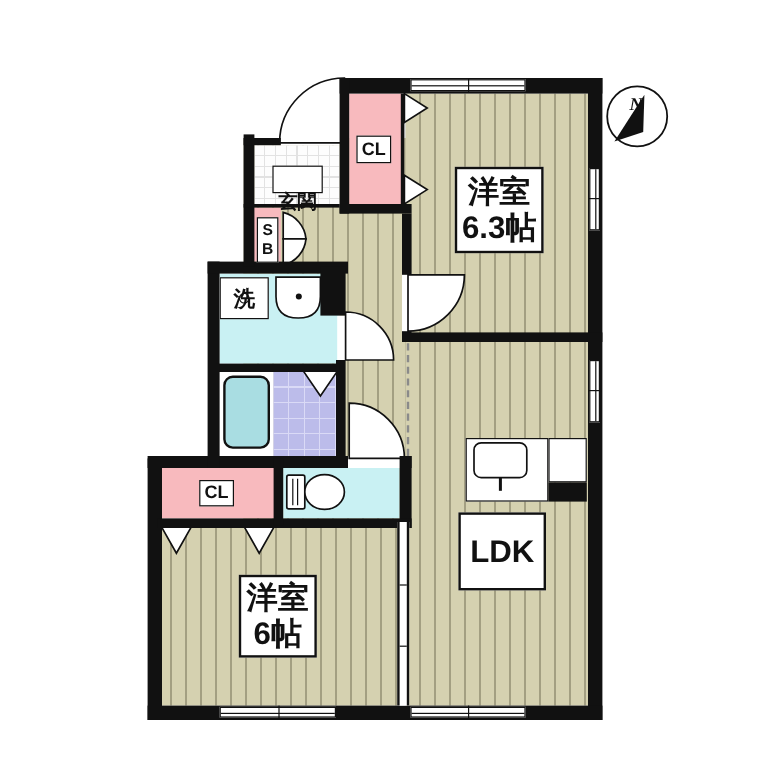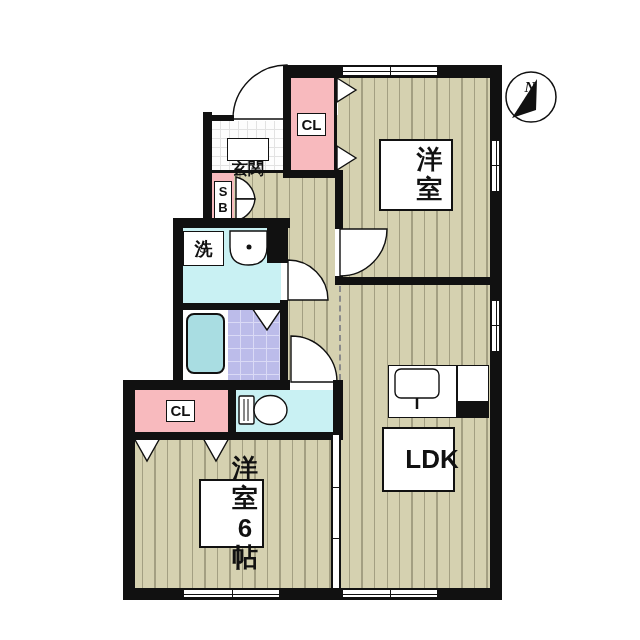--- a/index.html
+++ b/index.html
@@ -15,21 +15,21 @@
     background-image:repeating-linear-gradient(to right,transparent 0 12px,var(--tile_grid,#dadaf6) 12px 13px),
     repeating-linear-gradient(to bottom,transparent 0 12px,var(--tile_grid,#dadaf6) 12px 13px);}
   .pink{background:var(--pink,#f8babe);}
   .cyan{background:var(--cyan,#c9f1f3);}
   .whitezone{background:#fff;}
   .w{background:var(--wall,#111);}
   .win{background:#fff;border:1.5px solid var(--wall,#111);}
   .wl{background:var(--wall,#111);}
   .lbl{background:#fff;border:1.5px solid var(--wall,#111);display:flex;flex-direction:column;
     align-items:center;justify-content:center;text-align:center;line-height:1.15;font-weight:600;}
-  .big{border-width:2px;font-weight:600;padding-left:27px;}
+  .big{border-width:2px;font-weight:600;}
   .tub{background:var(--tub,#a9dde2);border:2px solid var(--wall,#111);border-radius:8px;}
   .cfix{background:#fff;border:1.5px solid var(--wall,#111);}
   .dash{border-left:2px dashed #8a8a8a;}
   .circ{position:static;display:block;width:9px;height:9px;border:1.5px solid #111;
     border-radius:50%;margin:0 auto 1px auto;}
   svg{left:0;top:0;}
 </style>
 </head>
 <body>
 
@@ -146,20 +146,21 @@
   </div>
   <div class="lbl" style="left:166px;top:400px;width:29px;height:22px;font-size:15px;">
     <span style="position:static;">CL</span>
   </div>
   <div class="lbl" style="left:183px;top:231px;width:41px;height:35px;font-size:18px;border-width:1px;">
     <span class="circ"></span>
     <span style="position:static;line-height:1;">洗</span>
   </div>
   <div class="lbl big" style="left:379px;top:139px;width:74px;height:72px;font-size:26px;">
     <span style="position:static;">洋室</span>
+    <span style="position:static;">6.3帖</span>
   </div>
   <div class="lbl big" style="left:382px;top:427px;width:73px;height:65px;font-size:26px;">
     <span style="position:static;">LDK</span>
   </div>
   <div class="lbl big" style="left:199px;top:479px;width:65px;height:69px;font-size:26px;">
     <span style="position:static;">洋室</span>
     <span style="position:static;">6帖</span>
   </div>
 
 </div>

